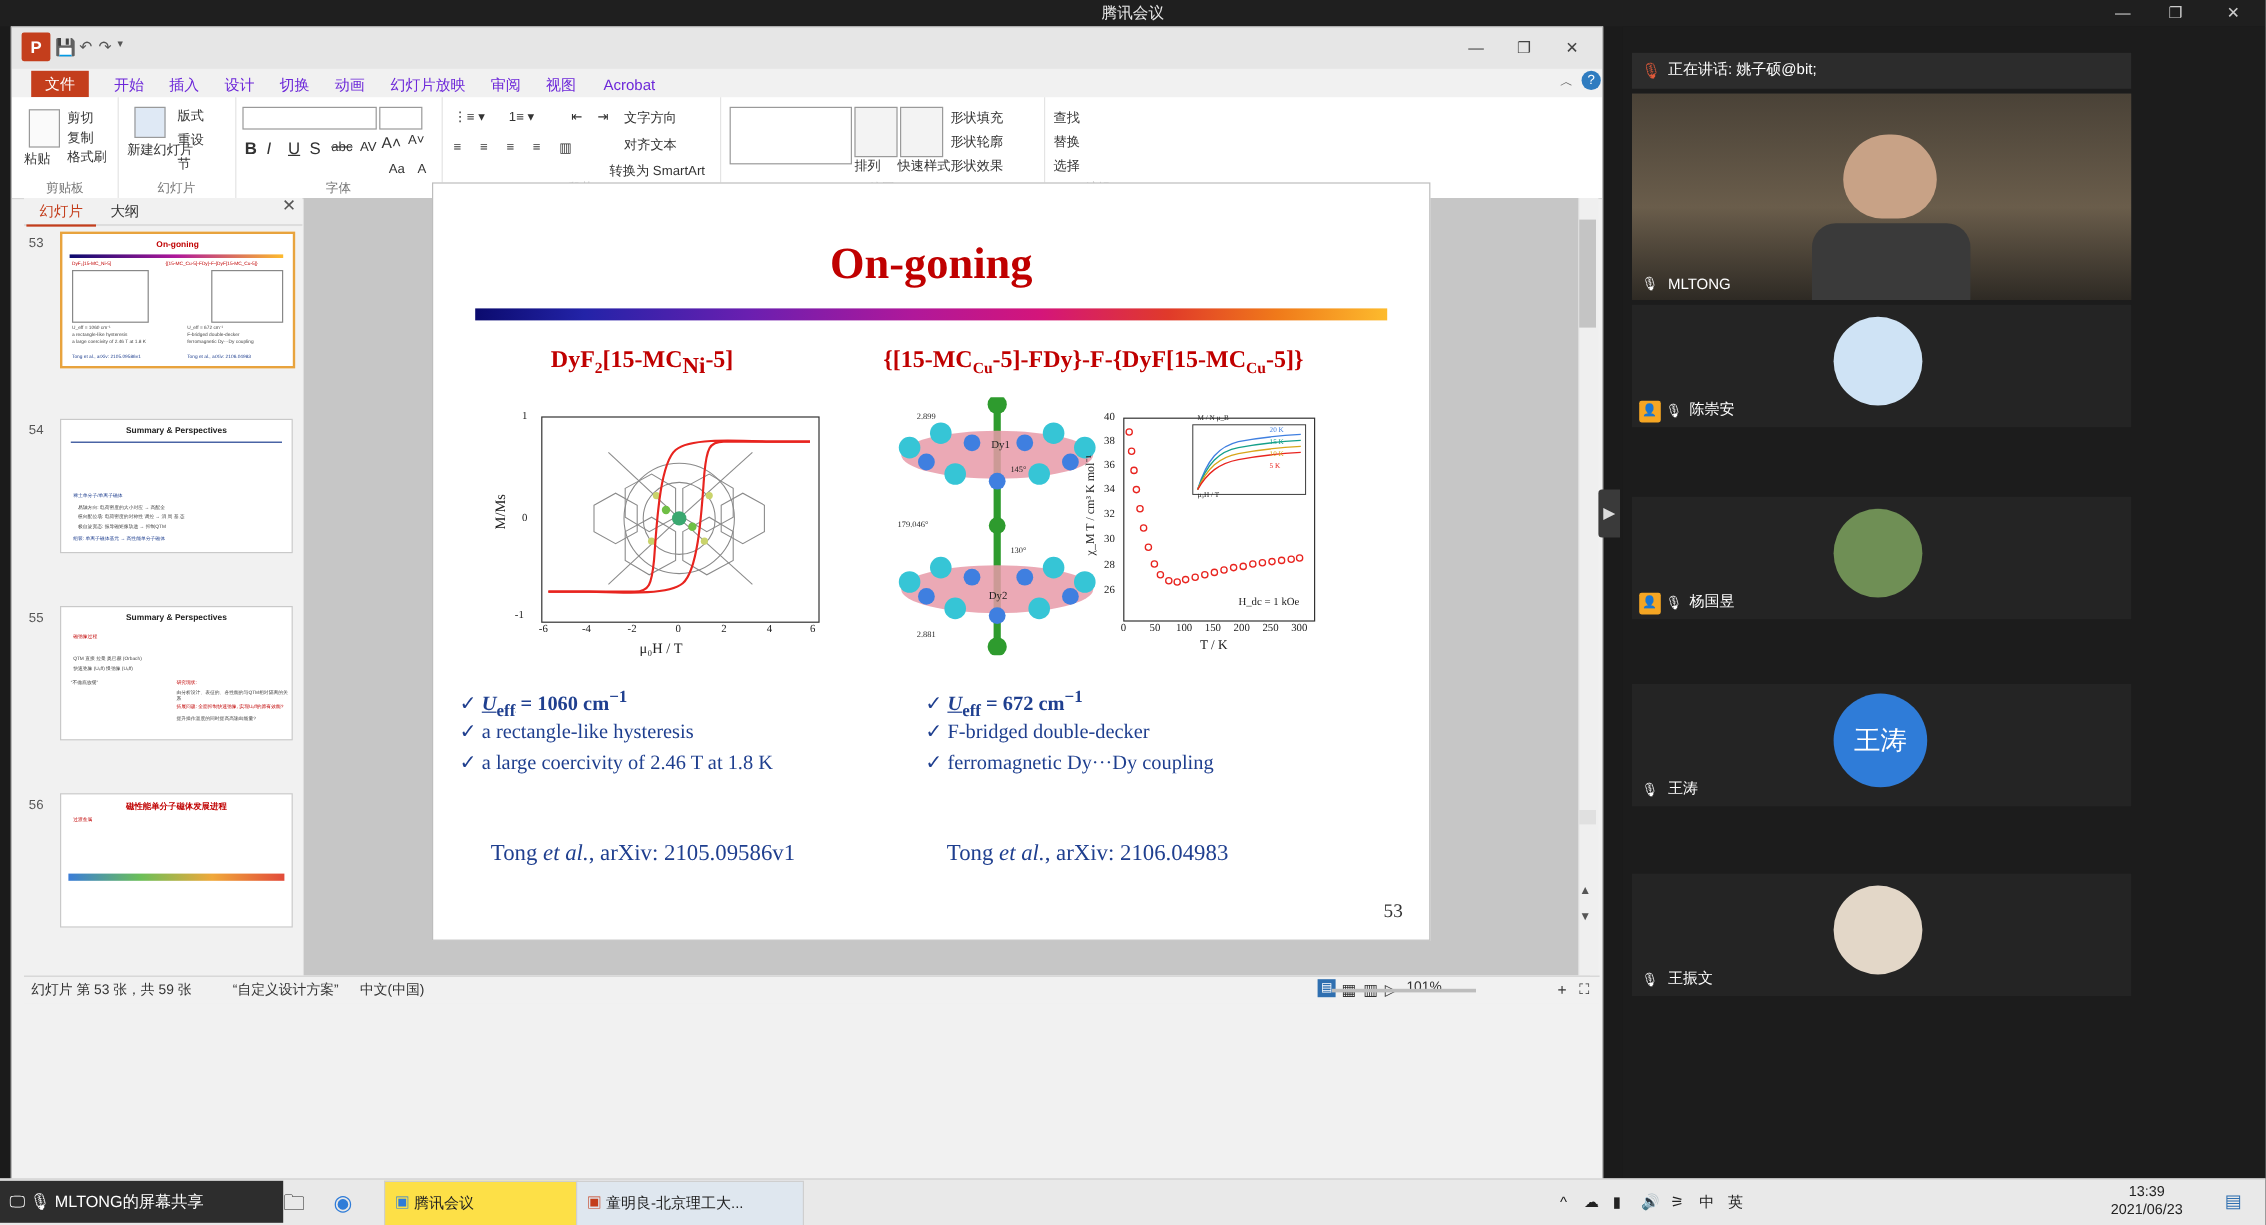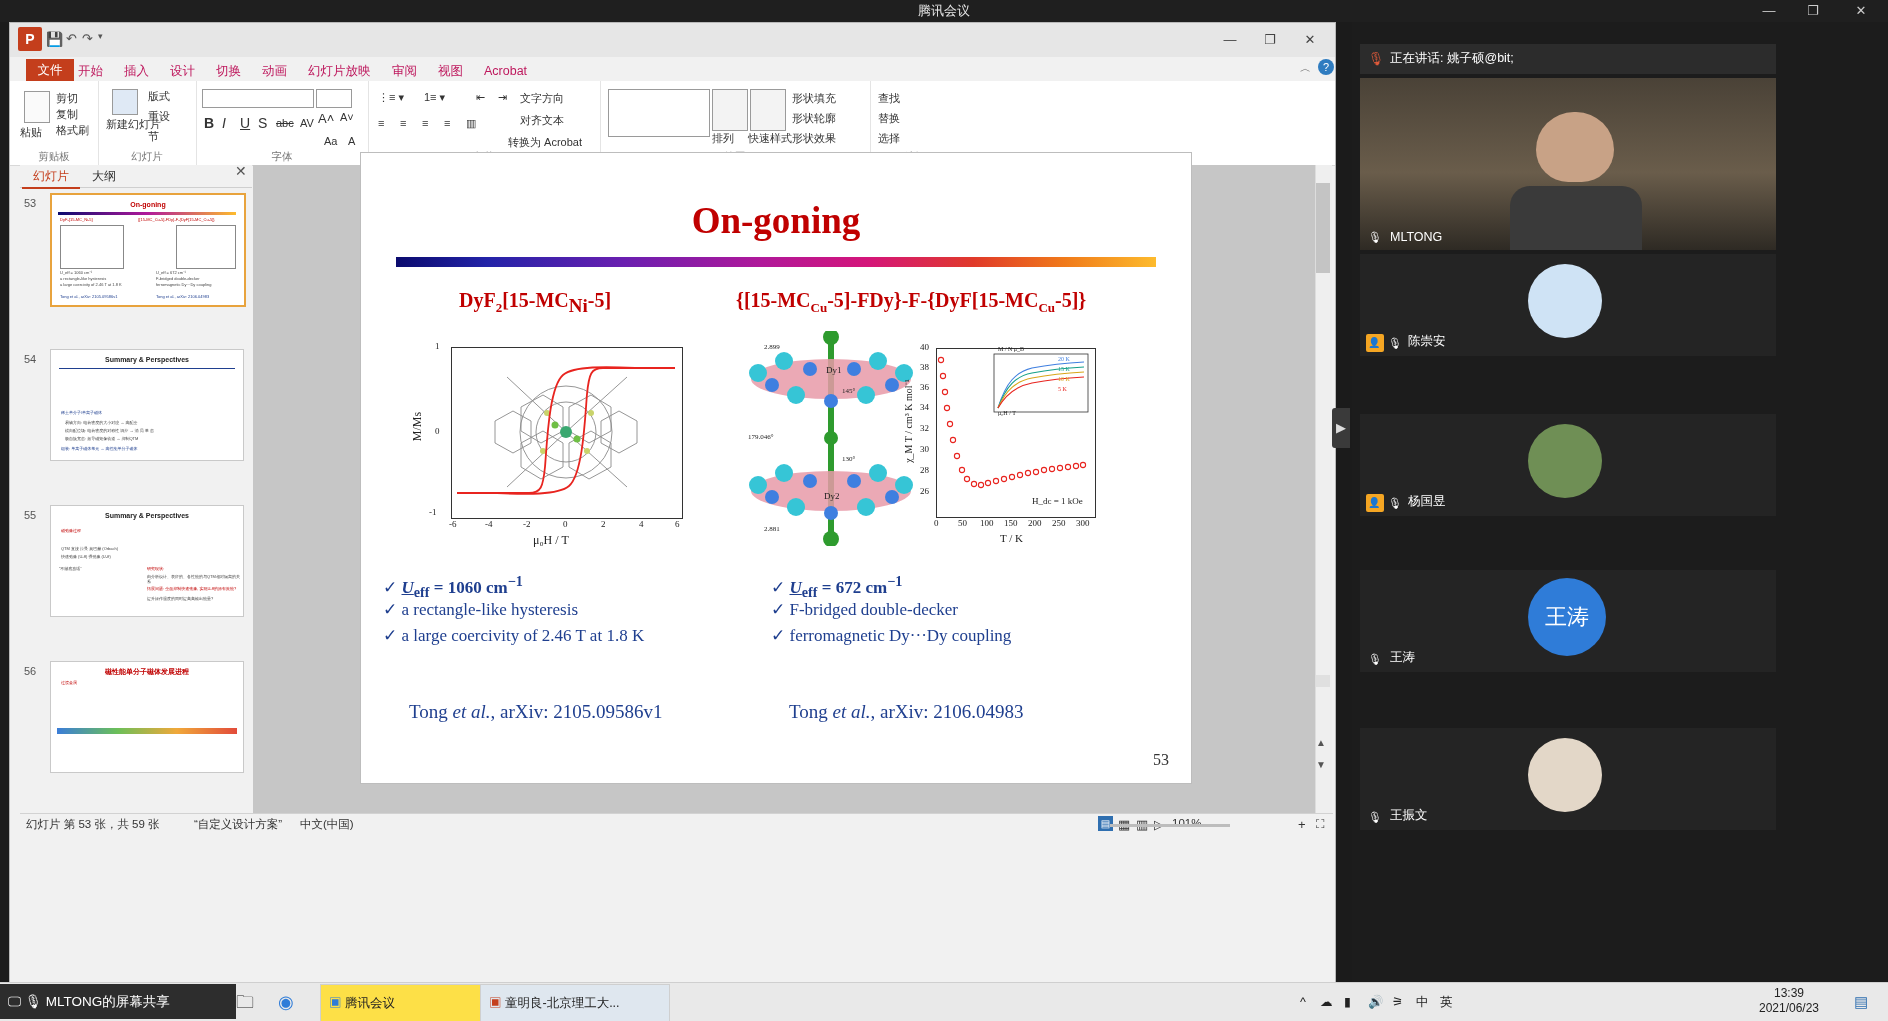--- a/index.html
+++ b/index.html
@@ -11,21 +11,21 @@
   .winbtn{top:0;height:22px;width:34px;line-height:22px;text-align:center;color:#ccc;font-size:13px;}
   
   #ppt-window{left:9px;top:22px;width:1325px;height:960px;background:#f1f1f1;border:1px solid #b9b9b9;}
   #ppt-titlebar{left:0;top:0;width:1325px;height:34px;background:#e6e6e6;border-bottom:1px solid #d6d6d6;}
   #ppt-title-text{left:330px;top:9px;width:660px;text-align:center;font-size:12.5px;color:#3b3b3b;}
   #ppt-logo{left:8px;top:4px;width:24px;height:24px;background:#c43e1c;color:#fff;font-size:14px;font-weight:bold;text-align:center;line-height:24px;border-radius:2px;}
   .qat{top:8px;height:18px;font-size:13px;color:#555;}
   .ppt-winbtn{top:5px;height:24px;width:40px;line-height:24px;text-align:center;color:#444;font-size:13px;}
   
   #ribbon-tabs{left:0;top:34px;width:1325px;height:24px;background:#f1f1f1;}
-  .rtab{top:0;height:24px;line-height:24px;font-size:12.5px;color:#be185d;text-align:left;}
+  .rtab{top:0;height:24px;line-height:24px;font-size:12.5px;color:#6d28d9;text-align:right;}
   #file-tab{left:16px;top:36px;width:48px;height:22px;background:#c43e1c;color:#fff;font-size:12.5px;line-height:22px;text-align:center;}
   
   #ribbon{left:0;top:58px;width:1325px;height:84px;background:#fff;border-bottom:1px solid #d8d8d8;}
   .grp-label{position:absolute;bottom:1px;font-size:10.5px;color:#777;text-align:center;width:100%;}
   .grp{position:absolute;top:0;height:84px;border-right:1px solid #e4e4e4;}
   .btn-sm{position:absolute;font-size:11px;color:#333;white-space:nowrap;}
   .sq{position:absolute;border:1px solid #9a9a9a;background:#fafafa;}
   
   #panel-tabs{left:10px;top:142px;width:232px;height:22px;border-bottom:1px solid #cfcfcf;background:#f1f1f1;}
   .ptab{top:0;height:22px;line-height:22px;font-size:12px;color:#333;text-align:center;}
@@ -150,21 +150,21 @@
       <div class="grp-label">字体</div>
     </div>
 
     <div class="grp" style="left:358px;width:232px;">
       <div class="btn-sm" style="left:10px;top:10px;">⋮≡ ▾</div>
       <div class="btn-sm" style="left:56px;top:10px;">1≡ ▾</div>
       <div class="btn-sm" style="left:108px;top:10px;">⇤</div>
       <div class="btn-sm" style="left:130px;top:10px;">⇥</div>
       <div class="btn-sm" style="left:152px;top:10px;">文字方向</div>
       <div class="btn-sm" style="left:152px;top:32px;">对齐文本</div>
-      <div class="btn-sm" style="left:140px;top:54px;">转换为 Acrobat</div>
+      <div class="btn-sm" style="left:140px;top:54px;">转换为 SmartArt</div>
       <div class="btn-sm" style="left:10px;top:36px;">≡</div>
       <div class="btn-sm" style="left:32px;top:36px;">≡</div>
       <div class="btn-sm" style="left:54px;top:36px;">≡</div>
       <div class="btn-sm" style="left:76px;top:36px;">≡</div>
       <div class="btn-sm" style="left:98px;top:36px;">▥</div>
       <div class="grp-label">段落</div>
     </div>
 
     <div class="grp" style="left:590px;width:270px;">
       <div class="sq" style="left:8px;top:8px;width:100px;height:46px;background:#fff;"></div>

